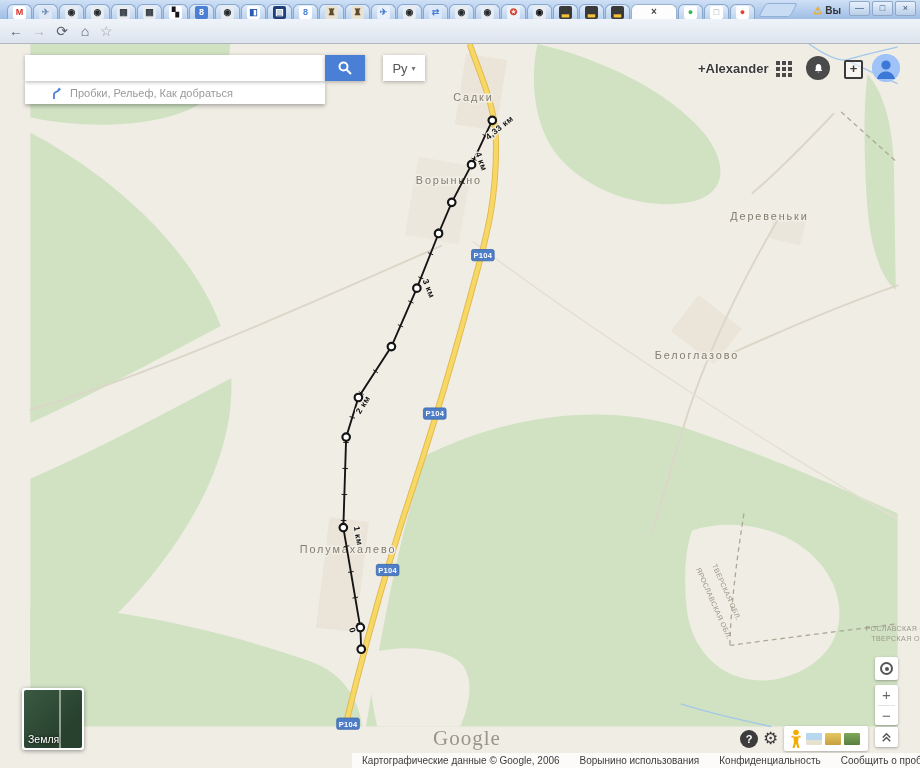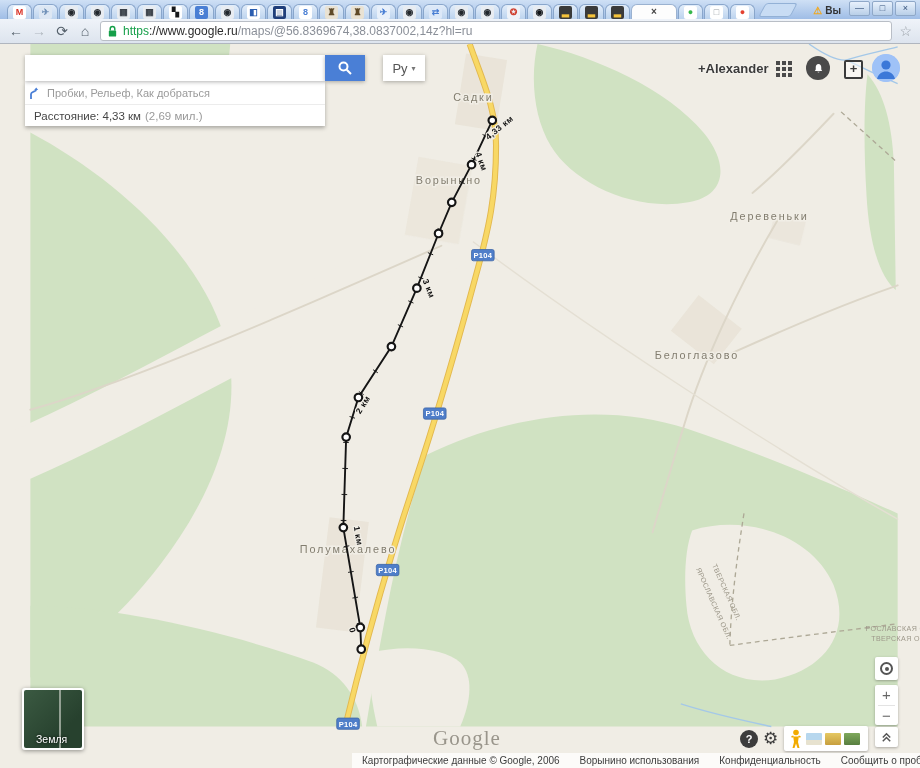--- a/index.html
+++ b/index.html
@@ -49,21 +49,21 @@
   .shieldtxt{font-size:8px;font-weight:bold;fill:#fff;letter-spacing:.3px}
   
   .ov{position:absolute;z-index:3}
   .spanel{left:25px;top:55px;width:340px}
   .srow{display:flex}
   .sinput{width:300px;height:26px;box-sizing:border-box;border:none;outline:none;background:#fff;
     box-shadow:0 1px 4px rgba(0,0,0,.3);font-size:13px;padding:0 8px}
   .sbtn{width:40px;height:26px;background:#4a7fd6;display:flex;align-items:center;justify-content:center;
     cursor:pointer;box-shadow:0 1px 4px rgba(0,0,0,.3)}
   .sugg{width:300px;background:#fff;box-shadow:0 2px 4px rgba(0,0,0,.3)}
-  .suggrow{height:23px;display:flex;align-items:center;gap:7px;padding:0 3px;font-size:11px;
+  .suggrow{height:23px;display:flex;align-items:center;gap:7px;padding:0 26px;font-size:11px;
     color:#9a9a9a;cursor:pointer}
   .distrow{height:21px;display:flex;align-items:center;border-top:1px solid #ececec;
     padding:0 9px;font-size:11.5px;gap:4px}
   .dist1{color:#454545}.dist2{color:#9a9a9a}
   .langbtn{left:383px;top:55px;width:42px;height:26px;background:#fff;box-shadow:0 1px 4px rgba(0,0,0,.3);
     display:flex;align-items:center;justify-content:center;gap:4px;font-size:13px;color:#555;cursor:pointer}
   .caret{font-size:8px;color:#777}
   .user{left:698px;top:61px;font-size:13px;font-weight:bold;color:#3a3a3a;cursor:pointer;
     text-shadow:0 0 3px #fff}
   .gridic{left:776px;top:61px;width:4px;height:4px;background:#4a4a4a;cursor:pointer;
@@ -74,21 +74,21 @@
   .boxplus{left:844px;top:60px;width:15px;height:15px;border:2px solid #3b3b3b;border-radius:2px;
     font-size:13px;font-weight:bold;color:#3b3b3b;line-height:14px;text-align:center;cursor:pointer;
     background:rgba(255,255,255,.5)}
   .avatar{left:872px;top:54px;width:28px;height:28px;border-radius:50%;background:#a6c6f7;
     overflow:hidden;cursor:pointer}
   .earth{left:22px;top:688px;width:62px;height:62px;background:#fff;border-radius:3px;
     box-shadow:0 1px 4px rgba(0,0,0,.4);padding:2px;box-sizing:border-box;cursor:pointer}
   .earthin{width:100%;height:100%;position:relative;background:linear-gradient(135deg,#3b5a42,#27412e 70%);
     border-radius:2px;overflow:hidden}
   .earthroad{position:absolute;left:60%;top:0;width:2px;height:100%;background:#93a093}
-  .earthlbl{position:absolute;left:12px;bottom:3px;color:#fff;font-size:10.5px;text-shadow:0 0 3px #000}
+  .earthlbl{position:absolute;left:4px;bottom:3px;color:#fff;font-size:10.5px;text-shadow:0 0 3px #000}
   .ctl{background:#fff;border-radius:2px;box-shadow:0 1px 3px rgba(0,0,0,.3);cursor:pointer}
   .locbtn{left:875px;top:657px;width:23px;height:23px;display:flex;align-items:center;justify-content:center}
   .locdot{width:9px;height:9px;border:2px solid #555;border-radius:50%;position:relative}
   .locdot:after{content:"";position:absolute;left:2.5px;top:2.5px;width:4px;height:4px;border-radius:50%;background:#555}
   .zoomp{left:875px;top:685px;width:23px;height:40px;display:flex;flex-direction:column}
   .zbtn{flex:1;display:flex;align-items:center;justify-content:center;font-size:15px;color:#666;cursor:pointer}
   .zdiv{height:1px;background:#e3e3e3;margin:0 3px}
   .chev{left:875px;top:727px;width:23px;height:20px;display:flex;align-items:center;justify-content:center}
   .pegpanel{left:784px;top:726px;width:84px;height:25px;display:flex;align-items:center;gap:3px;
     padding:0 5px;box-sizing:border-box}
@@ -206,27 +206,20 @@
     <div class="winbtn">□</div>
     <div class="winbtn">×</div>
   </div>
 </div>
 
 <div class="toolbar">
   <span class="navic">←</span>
   <span class="navic dis">→</span>
   <span class="navic">⟳</span>
   <span class="navic">⌂</span>
-  <div class="omnibox">
-    <svg width="11" height="13" viewBox="0 0 12 14">
-      <path d="M3.5 6 V4 a2.5 2.5 0 0 1 5 0 V6" fill="none" stroke="#159f49" stroke-width="1.6"></path>
-      <rect x="2" y="6" width="8" height="6.5" rx="1" fill="#159f49"></rect>
-    </svg>
-    <span><span class="u-scheme">https</span><span class="u-host">://www.google.ru</span><span class="u-path">/maps/@56.8369674,38.0837002,14z?hl=ru</span></span>
-  </div>
   <span class="star">☆</span>
 </div>
 
 <div class="map">
 <svg width="920" height="724" viewBox="0 44 920 768">
   <rect x="0" y="44" width="920" height="724" fill="#f0ede5"></rect>
 
   <g fill="#d0e2c2" stroke="none">
     <path d="M0,44 L212,44 C210,78 196,104 160,117 C112,134 48,132 0,122 Z"></path>
     <path d="M538,44 C600,58 676,92 714,138 C742,172 738,205 698,212 C640,222 576,192 552,152 C534,122 530,80 538,44 Z"></path>
@@ -346,24 +339,20 @@
     </div>
   </div>
   <div class="sugg">
     <div class="suggrow">
       <svg width="12" height="14" viewBox="0 0 12 14">
         <path d="M3,13 V8 C3,5.2 8.2,6 8.2,3.4" fill="none" stroke="#4a7fd6" stroke-width="1.8"></path>
         <path d="M6.2,4 L8.2,1.4 L10.2,4 Z" fill="#4a7fd6"></path>
       </svg>
       <span>Пробки, Рельеф, Как добраться</span>
     </div>
-    <div class="distrow">
-      <span class="dist1">Расстояние: 4,33 км</span>
-      <span class="dist2">(2,69 мил.)</span>
-    </div>
   </div>
 </div>
 <div class="ov langbtn">
   <span>Ру</span>
   <span class="caret">▾</span>
 </div>
 
 <div class="ov user">+Alexander</div>
 <div class="ov gridic"></div>
 <div class="ov bell">

